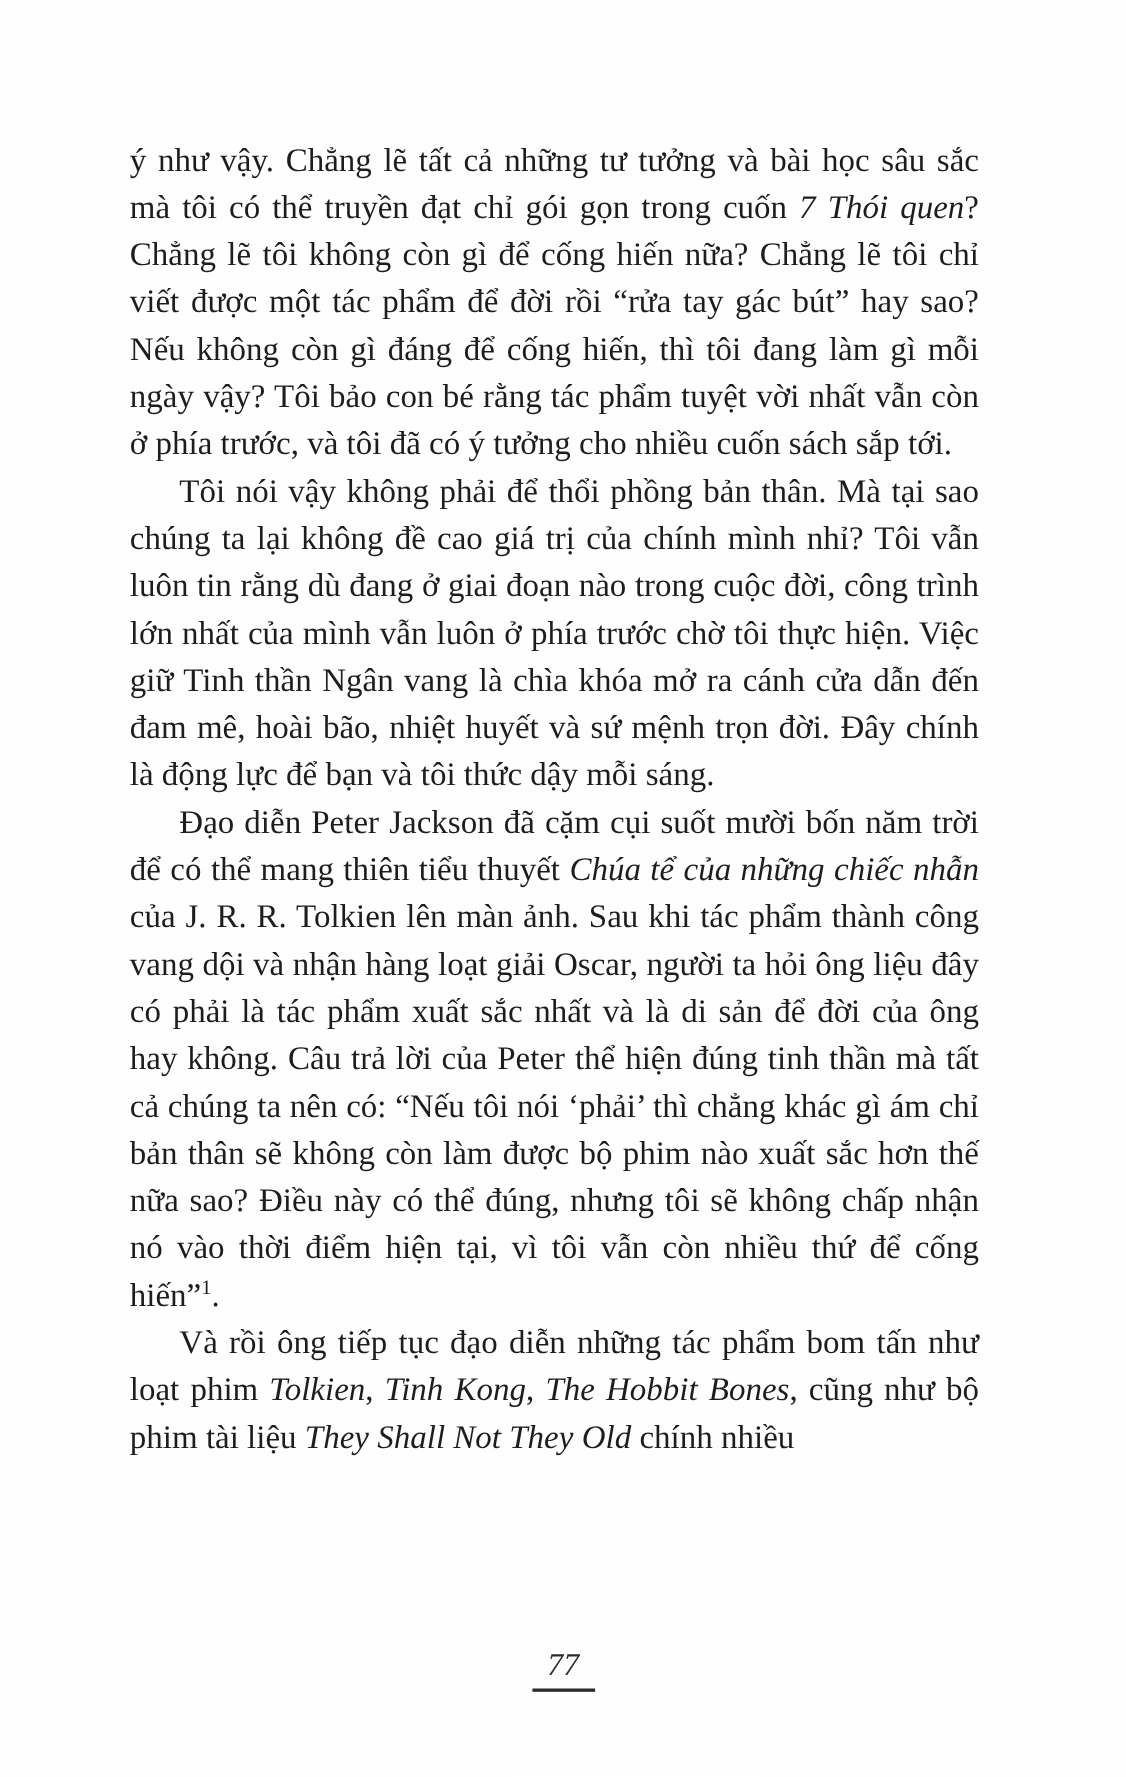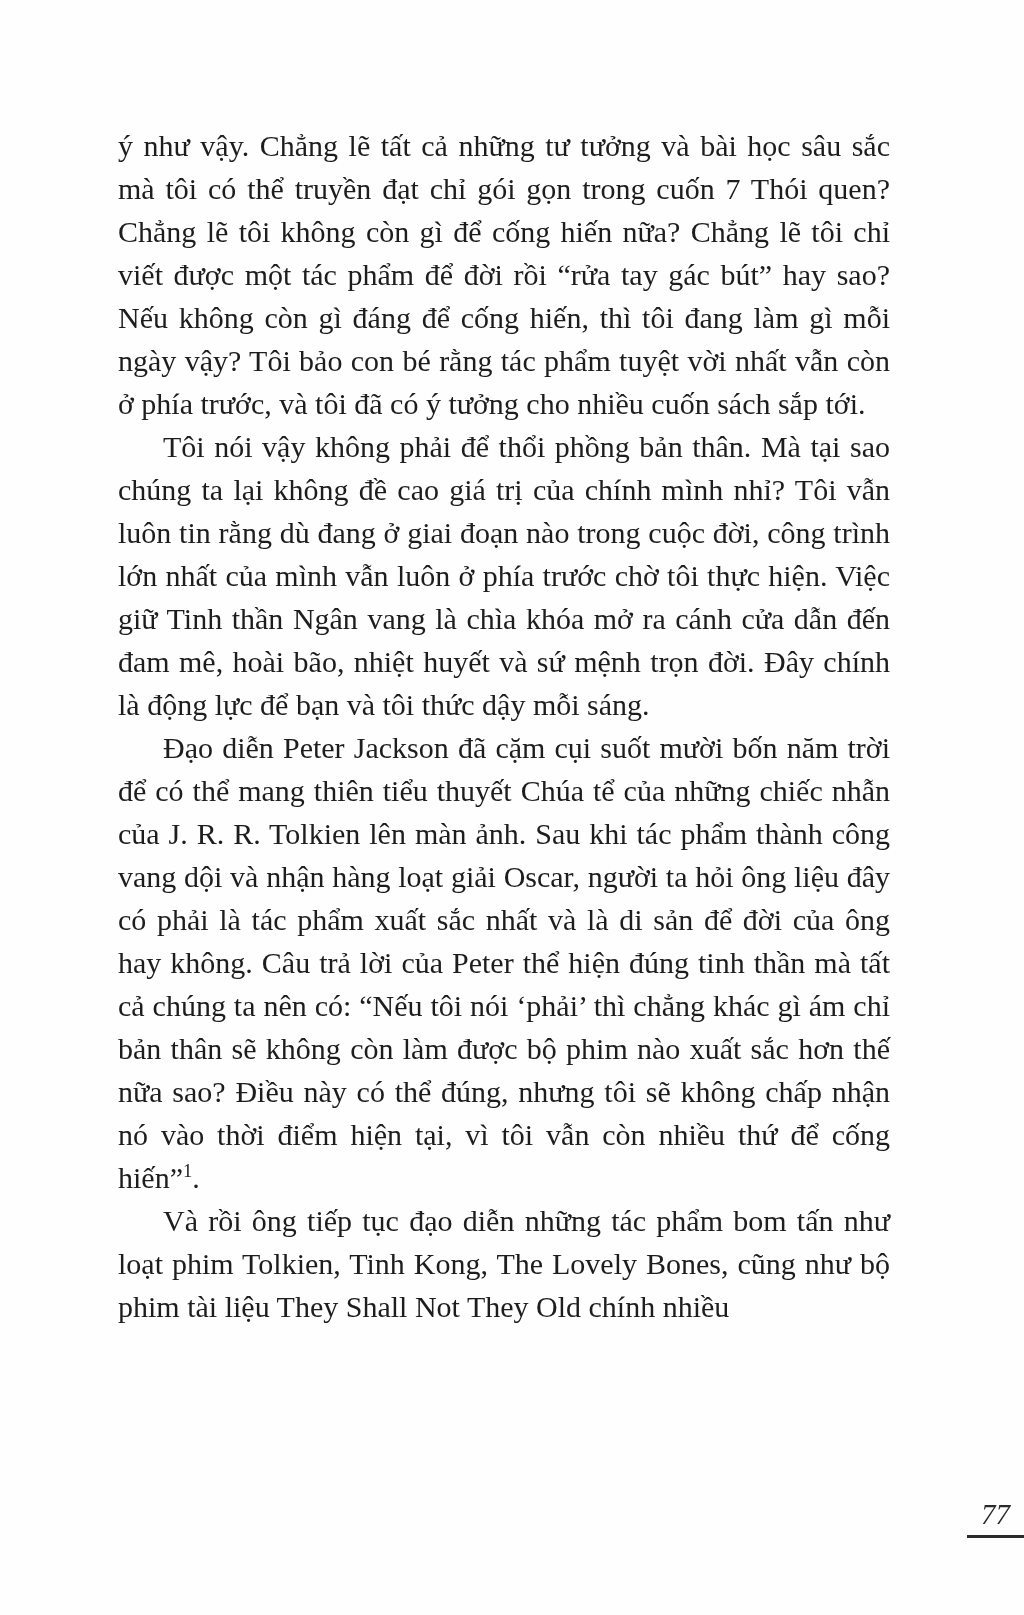--- a/index.html
+++ b/index.html
@@ -26,32 +26,33 @@
     text-align: justify;
   }
   .text-block p {
     margin: 0;
     padding: 0;
   }
   .text-block p.ind {
     text-indent: 45px;
   }
   .it {
+    font-style: italic;
   }
   sup.fn {
     font-size: 0.62em;
     line-height: 0;
     vertical-align: super;
   }
   .footer {
     position: absolute;
     left: 0;
     right: 0;
     top: 1498px;
-    text-align: right;
+    text-align: center;
   }
   .page-number {
     display: inline-block;
     font-style: italic;
     font-size: 29px;
     color: #2b2b2b;
     padding: 0 14px 4px 14px;
     border-bottom: 3px solid #2b2b2b;
   }
 </style>
@@ -68,21 +69,21 @@
 
     <p class="ind">
       <span>Tôi nói vậy không phải để thổi phồng bản thân. Mà tại sao chúng ta lại không đề cao giá trị của chính mình nhỉ? Tôi vẫn luôn tin rằng dù đang ở giai đoạn nào trong cuộc đời, công trình lớn nhất của mình vẫn luôn ở phía trước chờ tôi thực hiện. Việc giữ Tinh thần Ngân vang là chìa khóa mở ra cánh cửa dẫn đến đam mê, hoài bão, nhiệt huyết và sứ mệnh trọn đời. Đây chính là động lực để bạn và tôi thức dậy mỗi sáng.</span>
     </p>
 
     <p class="ind">
       <span>Đạo diễn Peter Jackson đã cặm cụi suốt mười bốn năm trời để có thể mang thiên tiểu thuyết </span><span class="it">Chúa tể của những chiếc nhẫn</span><span> của J. R. R. Tolkien lên màn ảnh. Sau khi tác phẩm thành công vang dội và nhận hàng loạt giải Oscar, người ta hỏi ông liệu đây có phải là tác phẩm xuất sắc nhất và là di sản để đời của ông hay không. Câu trả lời của Peter thể hiện đúng tinh thần mà tất cả chúng ta nên có: “Nếu tôi nói ‘phải’ thì chẳng khác gì ám chỉ bản thân sẽ không còn làm được bộ phim nào xuất sắc hơn thế nữa sao? Điều này có thể đúng, nhưng tôi sẽ không chấp nhận nó vào thời điểm hiện tại, vì tôi vẫn còn nhiều thứ để cống hiến”</span><sup class="fn">1</sup><span>.</span>
     </p>
 
     <p class="ind">
-      <span>Và rồi ông tiếp tục đạo diễn những tác phẩm bom tấn như loạt phim </span><span class="it">Tolkien</span><span>, </span><span class="it">Tinh Kong</span><span>, </span><span class="it">The Lovely Bones</span><span>, cũng như bộ phim tài liệu </span><span class="it">They Shall Not They Old</span><span> chính nhiều</span>
+      <span>Và rồi ông tiếp tục đạo diễn những tác phẩm bom tấn như loạt phim </span><span class="it">Tolkien</span><span>, </span><span class="it">Tinh Kong</span><span>, </span><span class="it">The Hobbit Bones</span><span>, cũng như bộ phim tài liệu </span><span class="it">They Shall Not They Old</span><span> chính nhiều</span>
     </p>
 
   </div>
 
   <div class="footer">
     <span class="page-number">77</span>
   </div>
 
 </div>
 

